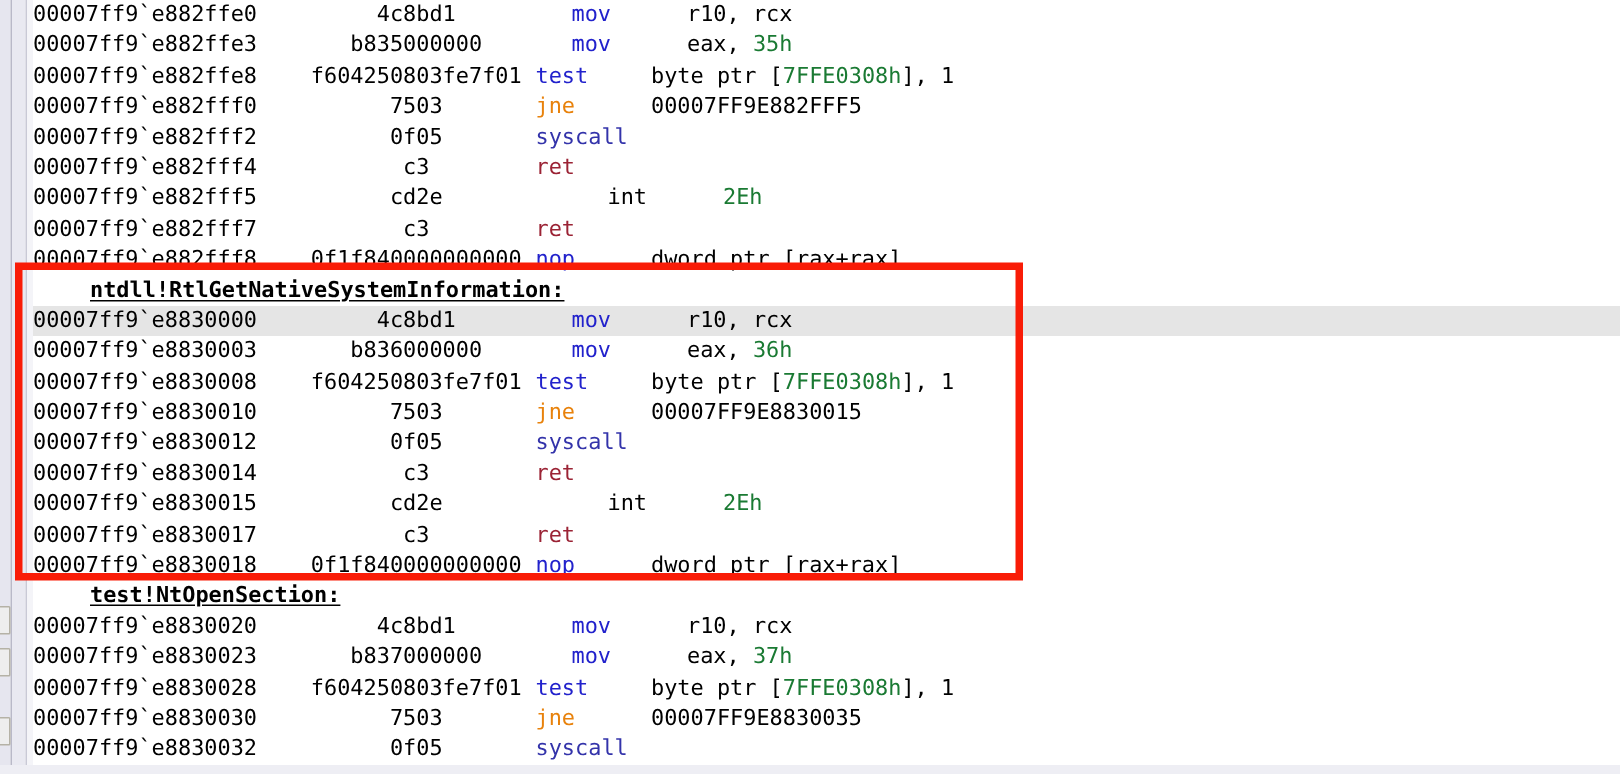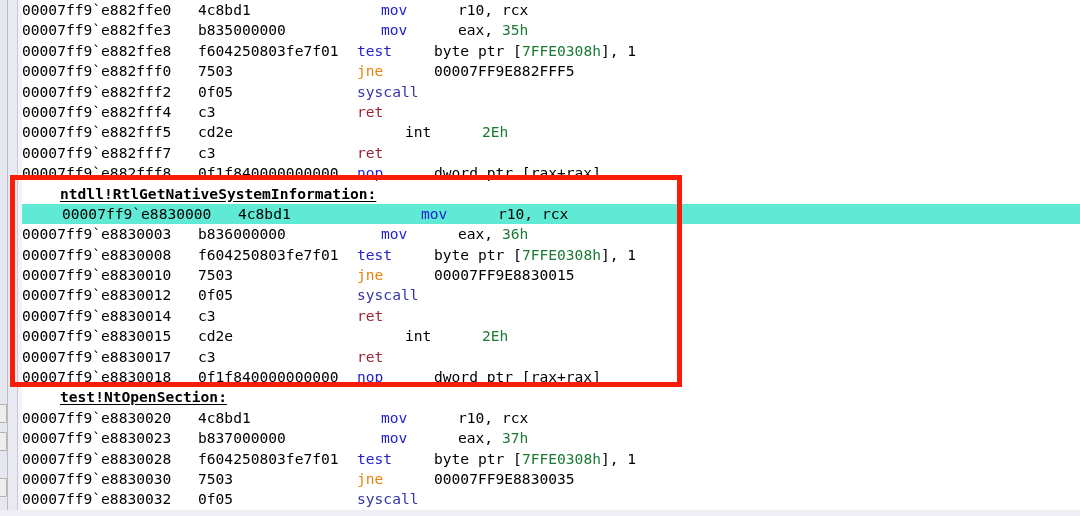--- a/index.html
+++ b/index.html
@@ -81,22 +81,21 @@
   .row {
     position: relative;
     height: 20.4px;
     line-height: 20.4px;
     white-space: pre;
     font-size: 14.6px;
     letter-spacing: 0px;
     color: #000000;
   }
   .row.highlight {
-    background: #5eead4;
-    padding-left: 40px;
+    background: #e5e5e5;
   }
   
   .row.highlight::before {
     content: "";
     position: absolute;
     left: -22px;
     top: 0;
     width: 22px;
     height: 100%;
     background: #fdee86;
@@ -106,20 +105,21 @@
   .addr   { color: #000000; }
   .bytes  { color: #000000; }
 
   .col-addr {
     display: inline-block;
     width: 176px;
   }
   .col-bytes {
     display: inline-block;
     width: 159px;
+    text-align: center;
   }
   .col-mn {
     display: inline-block;
     width: 77px;
   }
   .col-ops {
     display: inline-block;
   }
 
   

